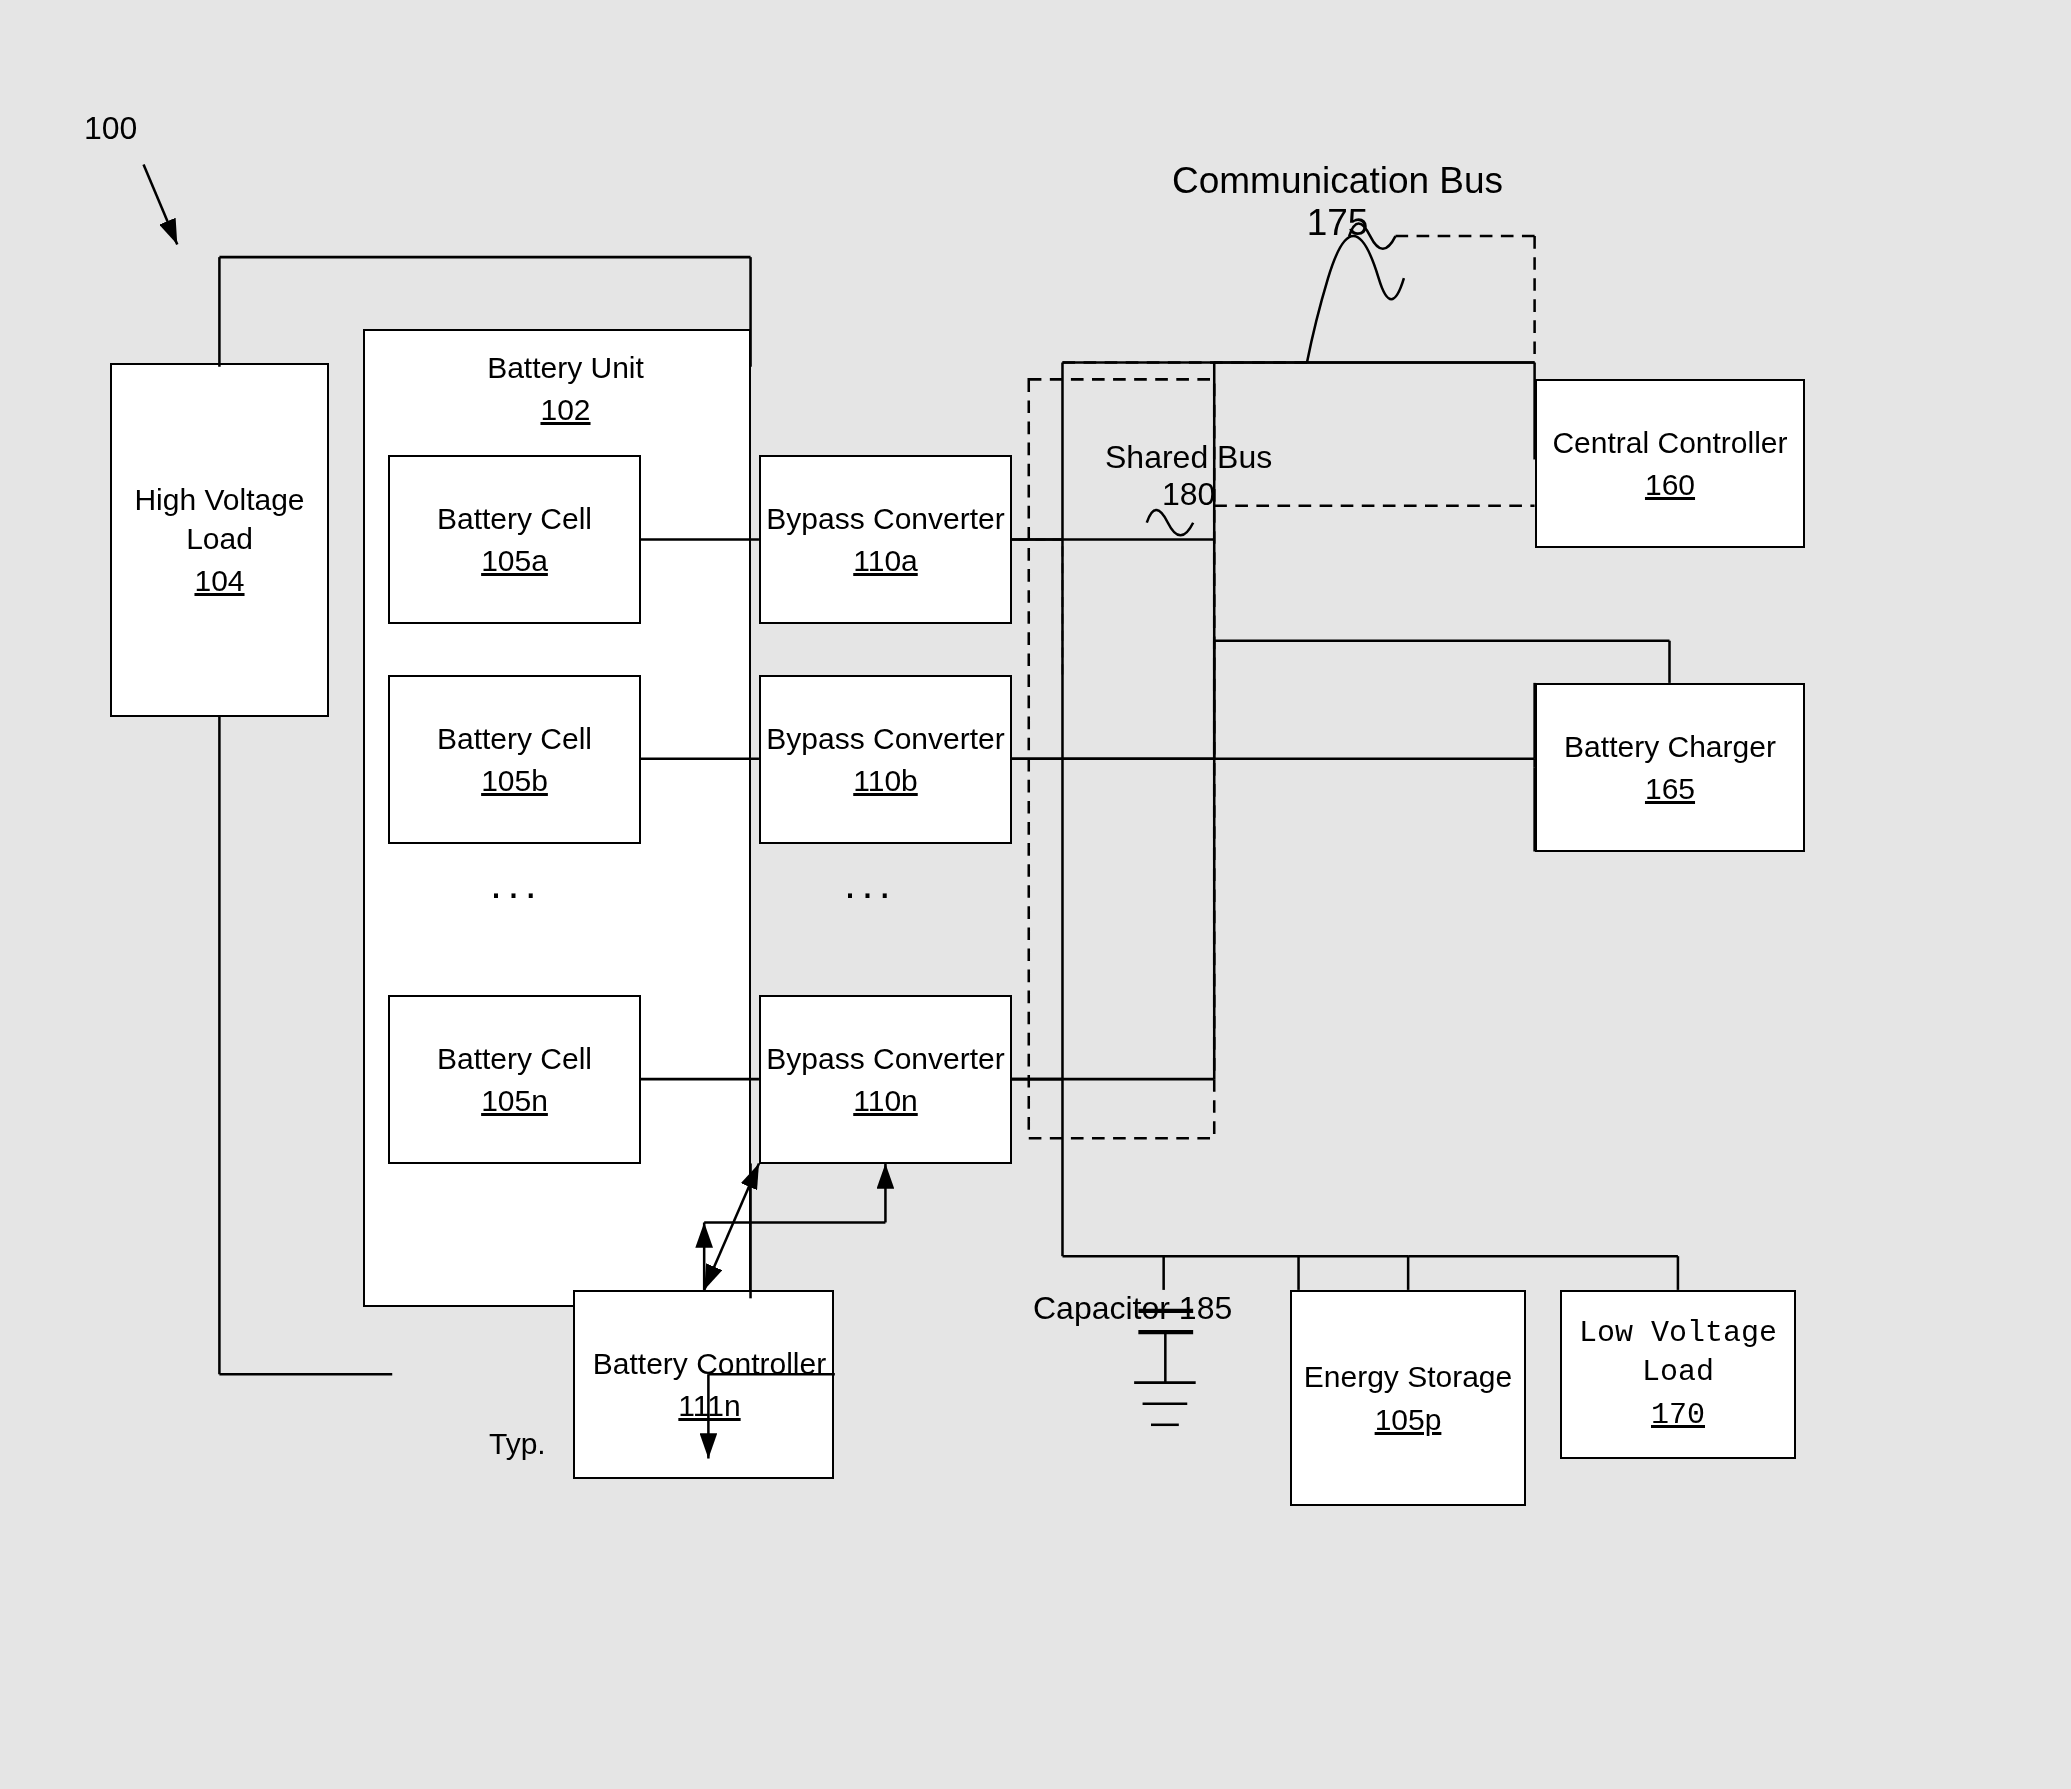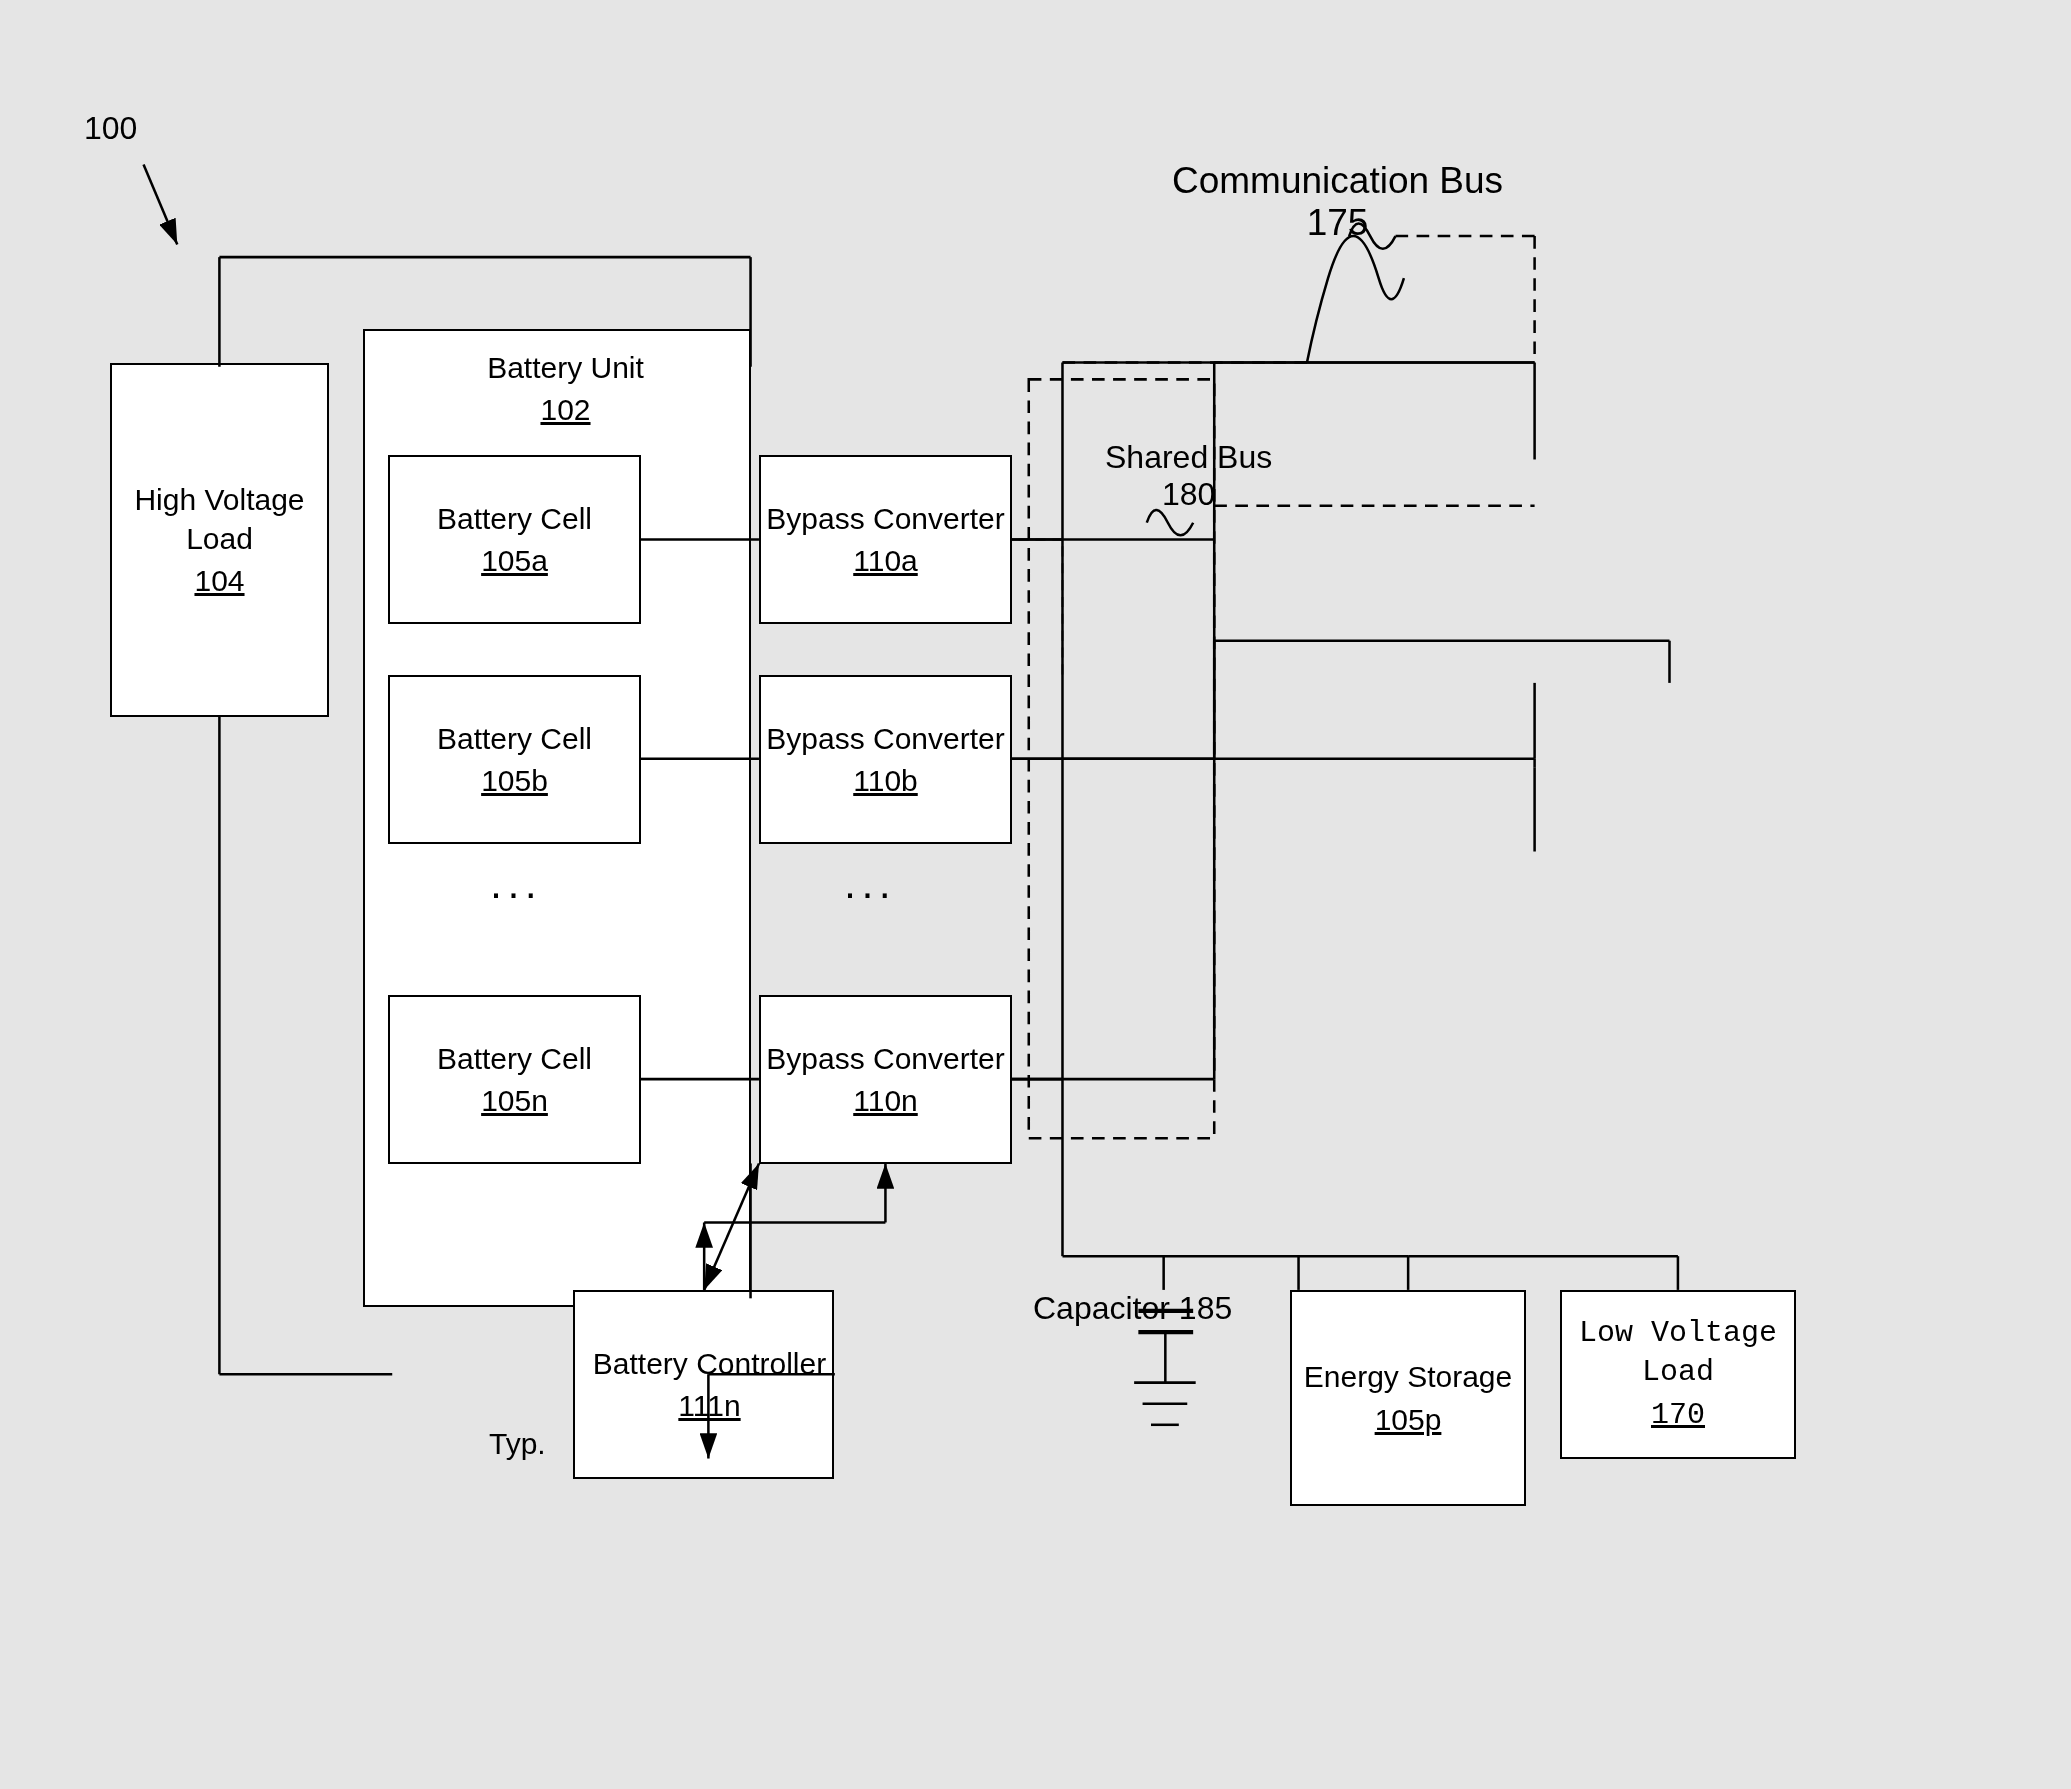--- a/index.html
+++ b/index.html
@@ -95,21 +95,29 @@
   <div class="box" style="left:759px; top:995px; width:253px; height:169px;">
     <div class="title">Bypass Converter</div>
     <div class="label">110n</div>
   </div>
 
   <div class="box" style="left:573px; top:1290px; width:261px; height:189px;padding-left:12px;">
     <div class="title">Battery Controller</div>
     <div class="label">111n</div>
   </div>
 
-
+  <div class="box" style="left:1535px; top:379px; width:270px; height:169px;">
+    <div class="title">Central Controller</div>
+    <div class="label">160</div>
+  </div>
+
+  <div class="box" style="left:1535px; top:683px; width:270px; height:169px;">
+    <div class="title">Battery Charger</div>
+    <div class="label">165</div>
+  </div>
 
   <div class="box" style="left:1290px; top:1290px; width:236px; height:216px;">
     <div class="title">Energy Storage</div>
     <div class="label">105p</div>
   </div>
 
   <div class="box" style="left:1560px; top:1290px; width:236px; height:169px;font-family:Liberation Mono, monospace;">
     <div class="title">Low Voltage Load</div>
     <div class="label">170</div>
   </div>

